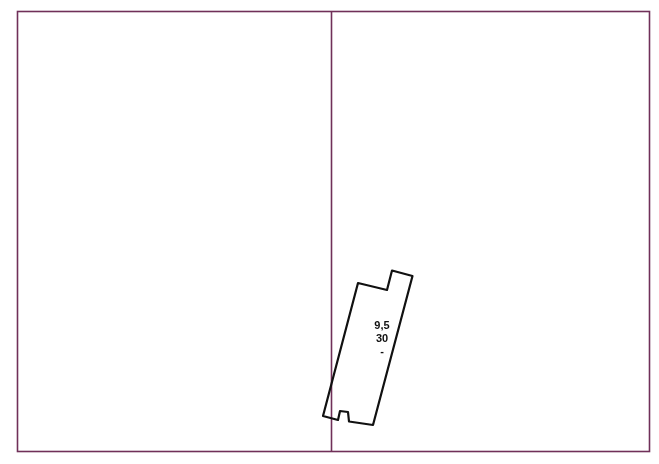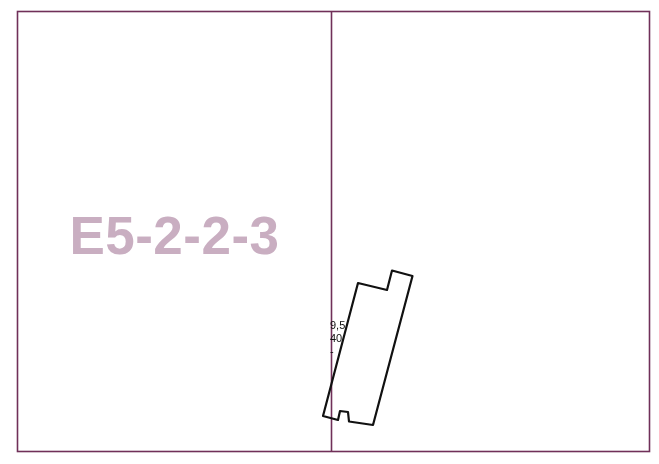--- a/index.html
+++ b/index.html
@@ -33,47 +33,46 @@
     font-weight: bold;
     color: #c9aec1;
     letter-spacing: 0.5px;
     user-select: none;
     white-space: nowrap;
   }
   .zone-label.left  { left: 17px;  width: 315px; }
   .zone-label.right { left: 332px; width: 318px; }
   .plot-text {
     position: absolute;
-    left: 330px;
+    left: 351px;
     top: 319px;
     width: 62px;
-    text-align: left;
+    text-align: center;
     font-size: 11px;
     line-height: 13px;
-    font-weight: normal;
+    font-weight: bold;
     color: #111111;
     user-select: none;
   }
 </style>
 </head>
 <body>
 
 <div class="stage">
 
   <svg class="map-svg" viewBox="0 0 659 464">
 
     <rect x="17.5" y="11.5" width="632" height="440" fill="none" stroke-width="1.6" stroke="#703059"></rect>
 
     <line x1="331.5" y1="11.5" x2="331.5" y2="451.5" stroke-width="1.6" stroke="#703059"></line>
 
     <path d="M 358,283 L 387,290 L 392,270.5 L 412.5,276 L 373,425 L 349,421.5 L 348,412 L 340,411 L 338,420 L 323,416 Z" fill="none" stroke-width="2.2" stroke-linejoin="round" stroke="#111111"></path>
   </svg>
 
-  <div class="zone-label left">E5-2-2-3</div>
 
 
   <div class="plot-text">
     <div>9,5</div>
-    <div>40</div>
+    <div>30</div>
     <div>-</div>
   </div>
 
 </div>
 
 </body></html>

